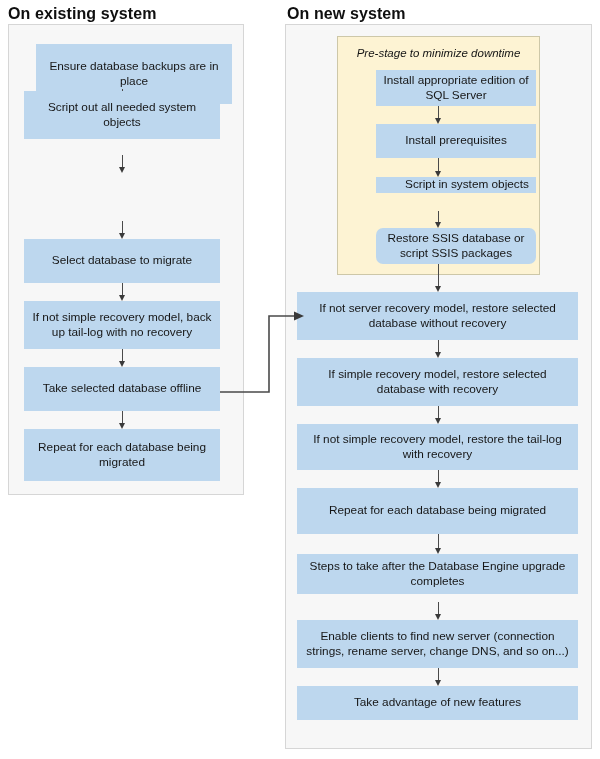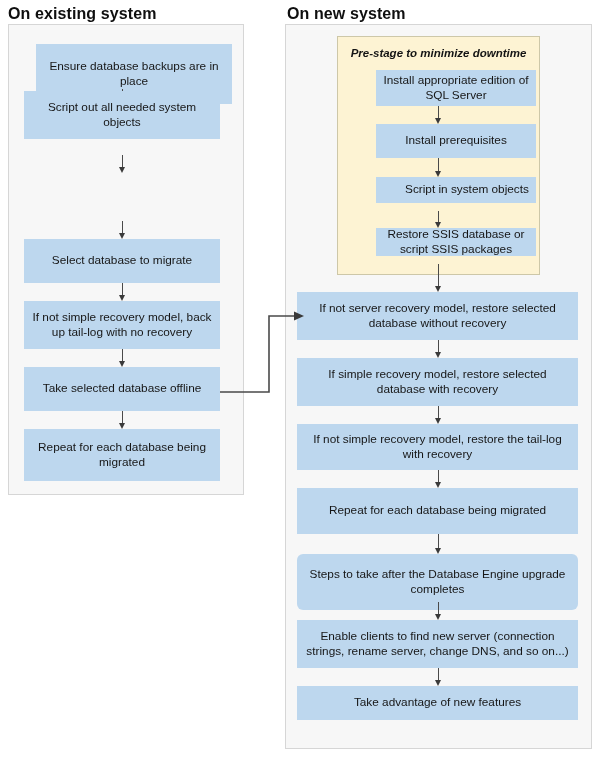--- a/index.html
+++ b/index.html
@@ -54,21 +54,21 @@
     border: 1px solid #cdc7a8;
     box-sizing: border-box;
   }
   #prestage-title {
     position: absolute;
     left: 0;
     top: 10px;
     width: 100%;
     text-align: center;
     font-size: 11.5px;
-    font-weight: bold;
+    font-weight: normal;
     font-style: italic;
     color: #141414;
   }
 
   
   .node {
     position: absolute;
     background: #bdd7ee;
     box-sizing: border-box;
     display: flex;
@@ -89,30 +89,30 @@
   #node-l3 { top: 173px; height: 48px; }
   #node-l4 { top: 239px; height: 44px; }
   #node-l5 { top: 301px; height: 48px; }
   #node-l6 { top: 367px; height: 44px; }
   #node-l7 { top: 429px; height: 52px; }
 
   
   .node.pre { left: 376px; width: 160px; }
   #node-p1 { top: 70px;  height: 36px; }
   #node-p2 { top: 124px; height: 34px; }
-  #node-p3 { top: 177px; height: 26px; padding-left: 28px; }
-  #node-p4 { top: 228px; height: 28px; }
+  #node-p3 { top: 177px; height: 16px; padding-left: 28px; }
+  #node-p4 { top: 228px; height: 36px; border-radius: 7px; }
 
   
   .node.right { left: 297px; width: 281px; }
   #node-r1 { top: 292px; height: 48px; }
   #node-r2 { top: 358px; height: 48px; }
   #node-r3 { top: 424px; height: 46px; }
   #node-r4 { top: 488px; height: 46px; }
-  #node-r5 { top: 554px; height: 56px; border-radius: 6px; }
+  #node-r5 { top: 554px; height: 40px; }
   #node-r6 { top: 620px; height: 48px; justify-content: center; }
   #node-r7 { top: 686px; height: 34px; }
 
   
   .arrow-v {
     position: absolute;
     width: 11px;
     display: block;
   }
   .arrow-v .shaft {

